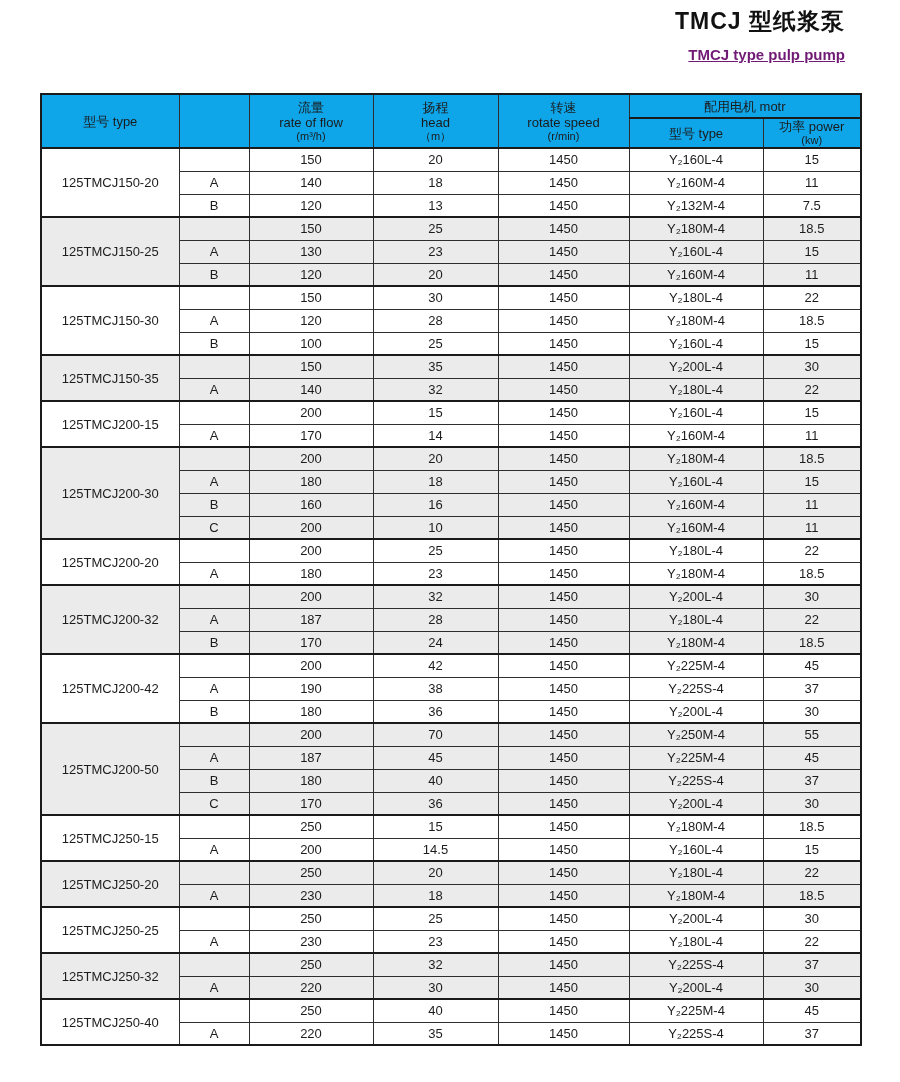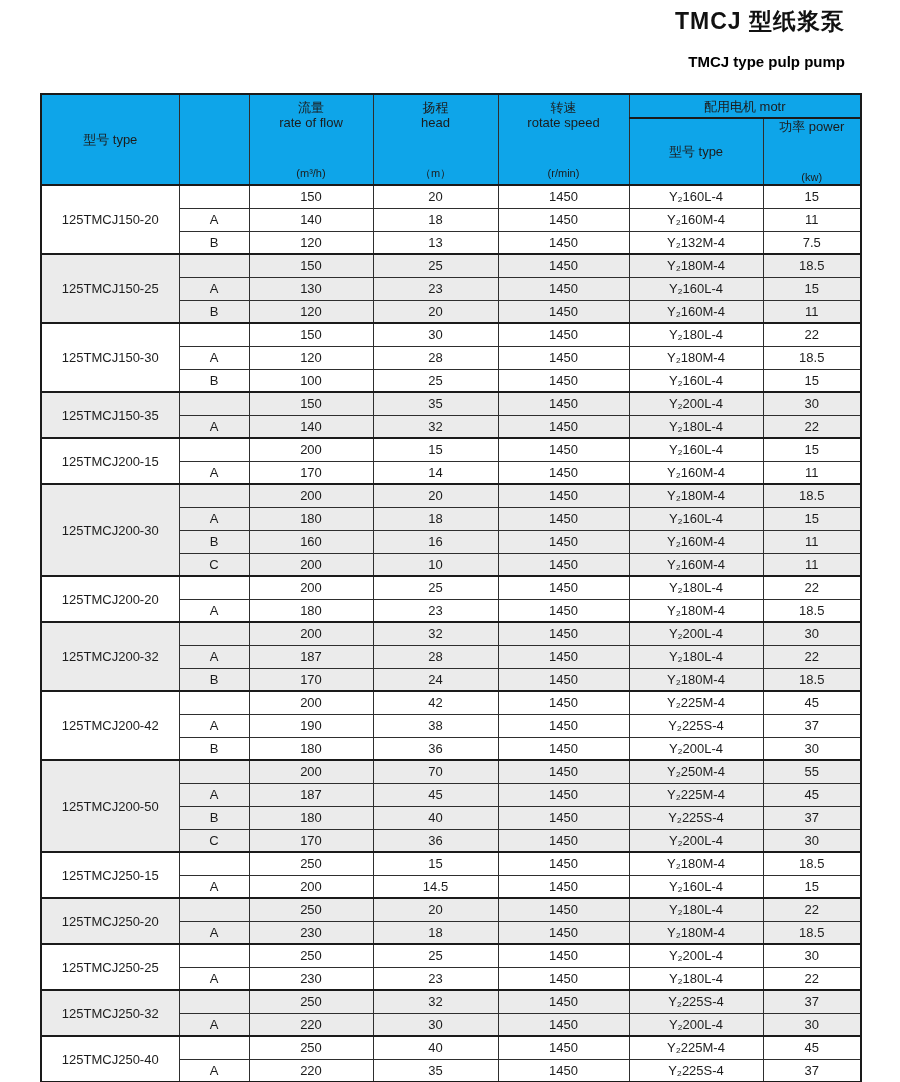--- a/index.html
+++ b/index.html
@@ -3,21 +3,21 @@
 <meta charset="utf-8">
 <style>
   * { margin:0; padding:0; box-sizing:border-box; }
   html,body { width:900px; height:1082px; background:#ffffff; overflow:hidden; }
   body { font-family:"Liberation Sans","DejaVu Sans",sans-serif; color:#1c1c1c; }
 
   .page { position:relative; width:900px; height:1082px;border-radius:20px; }
 
   .title-block { position:absolute; top:6px; right:55px; text-align:right; }
   .title-zh { font-size:23px; font-weight:bold; letter-spacing:1px; color:#111; }
-  .title-en { font-size:15px; font-weight:bold; color:#000000; margin-top:16px; }
+  .title-en { font-size:15px; font-weight:bold; color:#701a75; margin-top:9px;text-decoration:underline; }
 
   .section-bar {
     position:absolute; top:50px; left:40px; width:820px; height:28px;
     background:linear-gradient(to right, #c3c3c3 0%, #dcdcdc 35%, #f4f4f4 70%, #fdfdfd 100%);
     line-height:28px; padding-left:12px;
     font-size:16px; font-weight:bold; color:#111;
   }
 
   table.spec {
     position:absolute; top:93px; left:40px; width:820px;
@@ -37,21 +37,21 @@
     text-align:center; vertical-align:middle;
     font-size:13px; color:#1c1c1c;
     height:23px; line-height:21px; padding:0;
     overflow:hidden; white-space:nowrap;
   }
   thead th { background:#0ea5e9; font-weight:normal; border-bottom:2px solid #1a1a1a; }
   thead tr.h1 th { height:24px; }
   thead tr.h2 th { height:26px; }
   thead th.tall { height:50px; }
   .hdr-line { display:block; line-height:15px; font-size:13px; }
-  .hdr-unit { display:block; line-height:13px; font-size:11px;margin-top:37px; }
+  .hdr-unit { display:block; line-height:13px; font-size:11px; }
 
   tbody td { background:#ffffff; }
   tbody tr.band-gray td { background:#ebebeb; }
   tbody tr.group-start td { border-top:2px solid #1a1a1a; }
   td.model-cell { font-size:13px; }
 </style>
 </head>
 <body>
 
 <div class="page">

